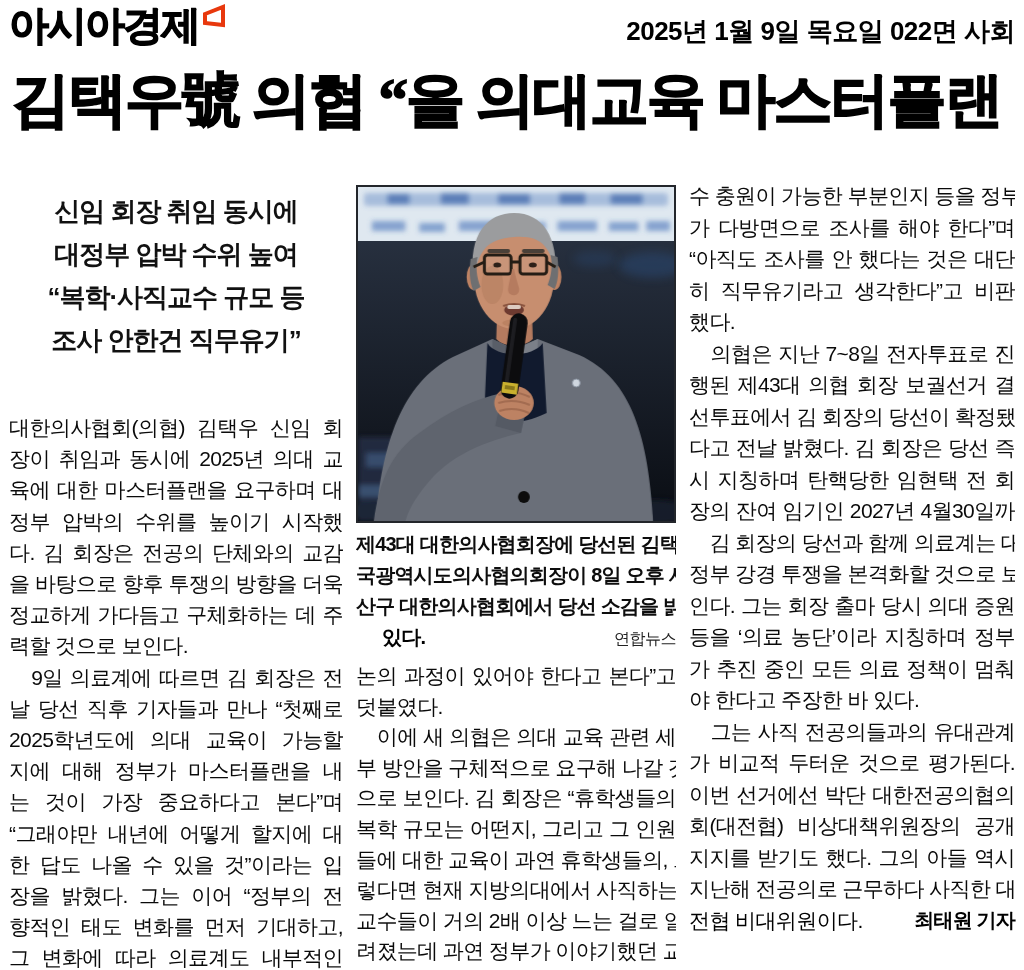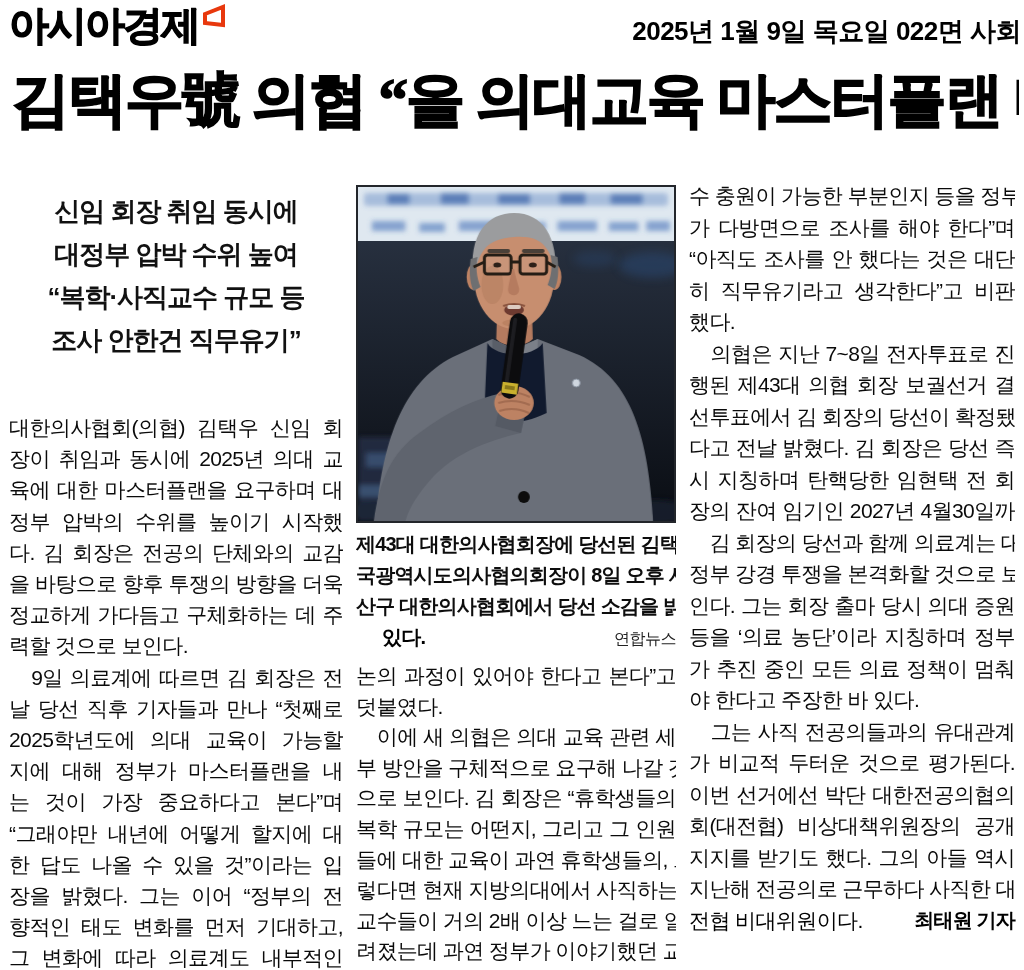--- a/index.html
+++ b/index.html
@@ -1,21 +1,21 @@
 <!DOCTYPE html>
 <html><head>
 <meta charset="utf-8">
 <style>
   * { margin:0; padding:0; box-sizing:border-box; }
   html,body { background:#ffffff; }
   .page {
     position:relative; width:1024px; height:970px; margin:0 auto;
     background:#ffffff; color:#000;
     font-family:"Liberation Sans","DejaVu Sans",sans-serif;
-    overflow:hidden; padding:4px 3px 0 9px;
+    overflow:hidden; padding:4px 9px 0 9px;
   }
   
   .masthead { display:flex; justify-content:space-between; align-items:flex-start; height:46px; }
   .logo-wrap { display:flex; align-items:flex-start; }
   .logo-text {
     font-size:40px; font-weight:700; letter-spacing:-2px; line-height:42px;
     -webkit-text-stroke:1.2px #000;
   }
   .logo-mark { margin:0 0 0 2px; }
   .dateline { font-size:26px; font-weight:700; letter-spacing:-0.5px; margin-top:10px; }

